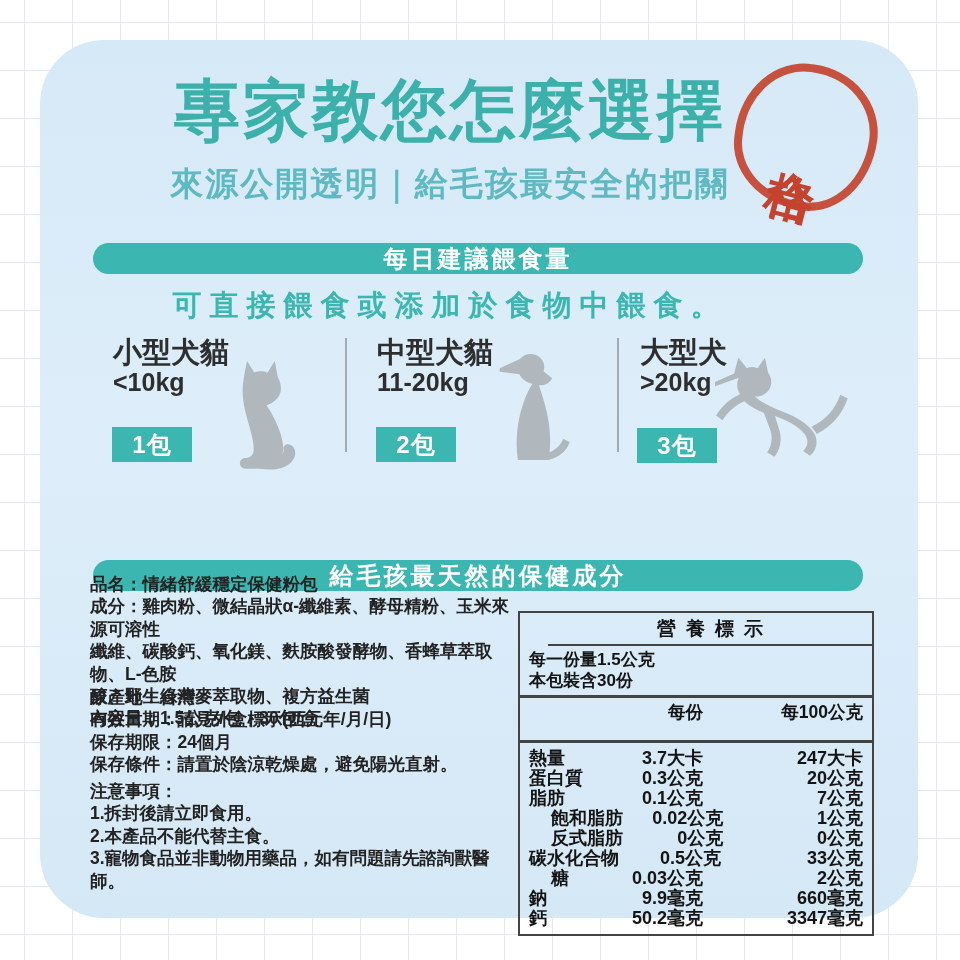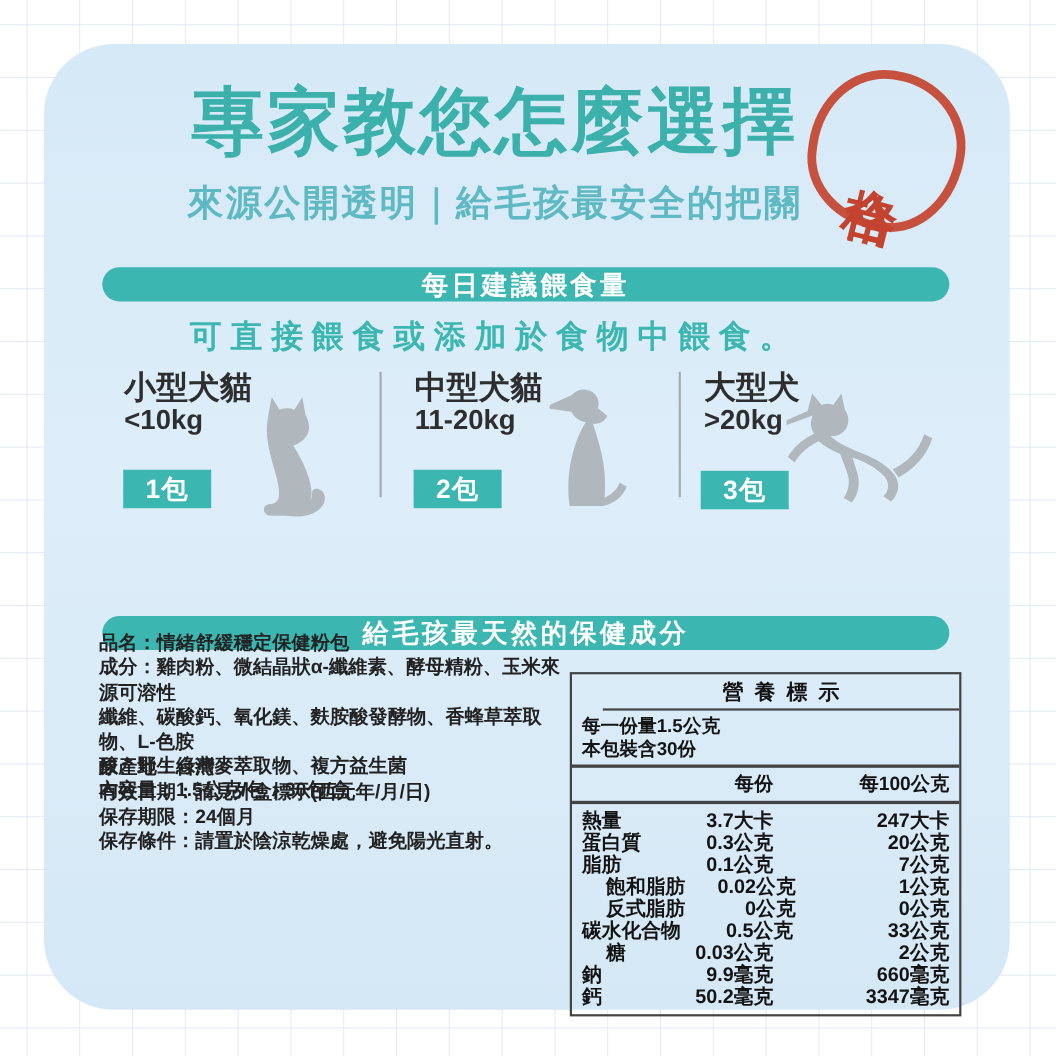--- a/index.html
+++ b/index.html
@@ -73,21 +73,21 @@
   }
   .ntitle{
     text-align:center;font-size:19px;letter-spacing:10px;text-indent:10px;
     padding:3px 0 2px;border-bottom:2px solid #434343;margin-left:28px;
   }
   .nserving{
     padding:3px 9px 4px;font-size:17px;line-height:21px;
     border-bottom:3px solid #434343;white-space:pre-line;
   }
   .nheader{
-    display:flex;padding:2px 9px 4px;font-size:17.5px;
+    display:flex;padding:2px 9px 16px;font-size:17.5px;
     border-bottom:3px solid #434343;
   }
   .nrows{padding:5px 0 6px;}
   .nrow{display:flex;padding:0 9px;font-size:18px;line-height:20px;height:20px;}
   .nlabel{flex:1;white-space:nowrap;}
   .indent .nlabel{padding-left:22px;}
   .nv1{width:115px;text-align:right;white-space:nowrap;}
   .nv2{width:160px;text-align:right;white-space:nowrap;}
 </style>
 </head>
@@ -161,20 +161,24 @@
 
   <div class="abs info-block info-product">品名：情緒舒緩穩定保健粉包
 成分：雞肉粉、微結晶狀α-纖維素、酵母精粉、玉米來源可溶性
 纖維、碳酸鈣、氧化鎂、麩胺酸發酵物、香蜂草萃取物、L-色胺
 酸、野生綠燕麥萃取物、複方益生菌
 內容量：1.5公克/包；30包/盒</div>
   <div class="abs info-block info-origin">原產地：台灣
 有效日期：請見外盒標示(西元年/月/日)
 保存期限：24個月
 保存條件：請置於陰涼乾燥處，避免陽光直射。</div>
+  <div class="abs info-block info-notes">注意事項：
+1.拆封後請立即食用。
+2.本產品不能代替主食。
+3.寵物食品並非動物用藥品，如有問題請先諮詢獸醫師。</div>
 
   <div class="abs ntable">
     <div class="ntitle">營養標示</div>
     <div class="nserving">每一份量1.5公克
 本包裝含30份</div>
     <div class="nheader">
       <span class="nlabel"></span>
       <span class="nv1">每份</span>
       <span class="nv2">每100公克</span>
     </div>

